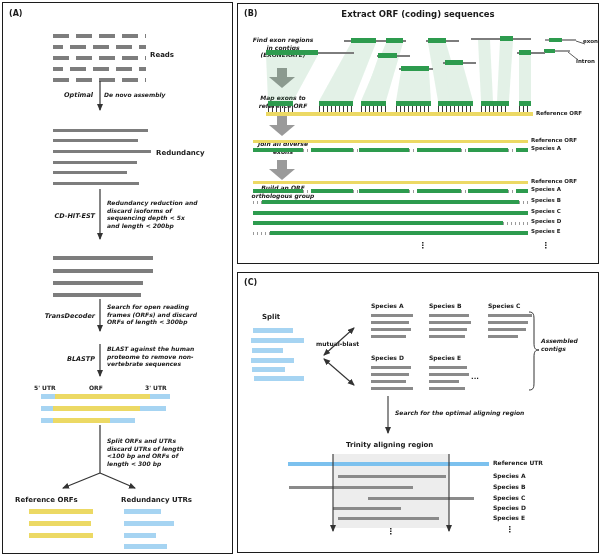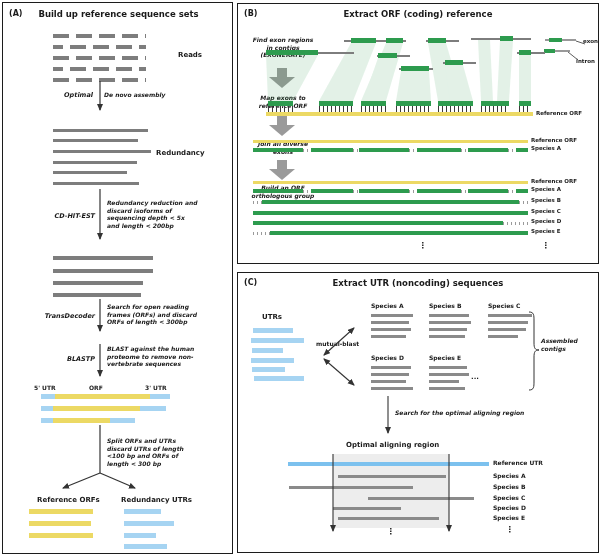--- a/index.html
+++ b/index.html
@@ -28,28 +28,27 @@
   .ell{font-size:8px;font-weight:bold;line-height:1;}
   svg{position:absolute;left:0;top:0;pointer-events:none;}
 </style>
 </head>
 <body>
 
 <div id="fig">
 
   <div class="panel" style="left:2px;top:2px;width:229px;height:550px;">
     <div class="a tag" style="left:6px;top:6px;">(A)</div>
-    <div class="a title" style="left:28px;top:6px;width:175px;">Build up reference sequence sets</div>
 
     <div class="a dashrow" style="left:50px;top:31px;width:93px;"></div>
     <div class="a dashrow" style="left:50px;top:42px;width:93px;background-position-x:-6px;"></div>
     <div class="a dashrow" style="left:50px;top:53px;width:93px;"></div>
     <div class="a dashrow" style="left:50px;top:64px;width:93px;background-position-x:-6px;"></div>
     <div class="a dashrow" style="left:50px;top:75px;width:93px;"></div>
-    <div class="a lab7" style="left:147px;top:48px;margin-left:28px;">Reads</div>
+    <div class="a lab7" style="left:147px;top:48px;">Reads</div>
 
     <div class="a tool" style="left:38px;top:88px;width:52px;">Optimal</div>
     <div class="a ann" style="left:101px;top:88px;white-space:nowrap;">De novo assembly</div>
 
     <div class="a seq" style="left:50px;top:126px;width:95px;height:3px;"></div>
     <div class="a seq" style="left:50px;top:136px;width:85px;height:3px;"></div>
     <div class="a seq" style="left:50px;top:147px;width:98px;height:3px;"></div>
     <div class="a seq" style="left:50px;top:158px;width:84px;height:3px;"></div>
     <div class="a seq" style="left:50px;top:168px;width:74px;height:3px;"></div>
     <div class="a seq" style="left:50px;top:179px;width:86px;height:3px;"></div>
@@ -79,21 +78,21 @@
     <div class="a bbar" style="left:38px;top:403px;width:12px;"></div>
     <div class="a ybar" style="left:50px;top:403px;width:87px;"></div>
     <div class="a bbar" style="left:137px;top:403px;width:26px;"></div>
 
     <div class="a bbar" style="left:38px;top:415px;width:12px;"></div>
     <div class="a ybar" style="left:50px;top:415px;width:57px;"></div>
     <div class="a bbar" style="left:107px;top:415px;width:25px;"></div>
 
     <div class="a ann" style="left:104px;top:434px;width:80px;">Split ORFs and UTRs discard UTRs of length &lt;100 bp and ORFs of length &lt; 300 bp</div>
 
-    <div class="a lab7" style="left:34px;top:493px;text-align:right;">Reference ORFs</div>
+    <div class="a lab7" style="left:12px;top:493px;text-align:right;">Reference ORFs</div>
     <div class="a ybar" style="left:26px;top:506px;width:64px;"></div>
     <div class="a ybar" style="left:26px;top:518px;width:62px;"></div>
     <div class="a ybar" style="left:26px;top:530px;width:64px;"></div>
 
     <div class="a lab7" style="left:118px;top:493px;">Redundancy UTRs</div>
     <div class="a bbar" style="left:121px;top:506px;width:37px;"></div>
     <div class="a bbar" style="left:121px;top:518px;width:50px;"></div>
     <div class="a bbar" style="left:121px;top:530px;width:32px;"></div>
     <div class="a bbar" style="left:121px;top:541px;width:43px;"></div>
 
@@ -108,21 +107,21 @@
       <line x1="97" y1="296" x2="97" y2="328" stroke="#333" stroke-width="1.2" marker-end="url(#ahA)"></line>
       <line x1="97" y1="341" x2="97" y2="373" stroke="#333" stroke-width="1.2" marker-end="url(#ahA)"></line>
       <line x1="97" y1="422" x2="97" y2="470" stroke="#333" stroke-width="1.2"></line>
       <line x1="97" y1="470" x2="60" y2="485" stroke="#333" stroke-width="1.2" marker-end="url(#ahA)"></line>
       <line x1="97" y1="470" x2="132" y2="485" stroke="#333" stroke-width="1.2" marker-end="url(#ahA)"></line>
     </svg>
   </div>
 
   <div class="panel" style="left:237px;top:3px;width:360px;height:259px;">
     <div class="a tag" style="left:6px;top:5px;">(B)</div>
-    <div class="a title" style="left:60px;top:5px;width:240px;">Extract ORF (coding) reference</div>
+    <div class="a title" style="left:60px;top:5px;width:240px;">Extract ORF (coding) sequences</div>
 
     <div class="a ann" style="left:12px;top:32px;width:66px;text-align:center;">Find exon regions in contigs (EXONERATE)</div>
     <div class="a block-arrow" style="left:31px;top:64px;"></div>
     <div class="a ann" style="left:10px;top:90px;width:70px;text-align:center;">Map exons to reference ORF</div>
     <div class="a block-arrow" style="left:31px;top:112px;"></div>
     <div class="a ann" style="left:10px;top:136px;width:70px;text-align:center;">Join all diverse exons</div>
     <div class="a block-arrow" style="left:31px;top:156px;"></div>
     <div class="a ann" style="left:7px;top:180px;width:76px;text-align:center;">Build an ORF orthologous group</div>
 
     <svg width="360" height="259">
@@ -234,23 +233,22 @@
     <div class="a dots" style="left:15px;top:228px;width:17px;height:3px;"></div>
     <div class="a exon" style="left:32px;top:227px;width:258px;height:4px;"></div>
     <div class="a lab55" style="left:293px;top:224px;">Species E</div>
 
     <div class="a ell" style="left:181px;top:238px;">⋮</div>
     <div class="a ell" style="left:304px;top:238px;">⋮</div>
   </div>
 
   <div class="panel" style="left:237px;top:272px;width:360px;height:279px;">
     <div class="a tag" style="left:6px;top:5px;">(C)</div>
-    <div class="a title" style="left:60px;top:5px;width:240px;">Extract UTR (noncoding) sequences</div>
-
-    <div class="a lab7" style="left:24px;top:40px;">UTRs</div>
+
+    <div class="a lab7" style="left:24px;top:40px;">Split</div>
     <div class="a bbar" style="left:15px;top:55px;width:40px;"></div>
     <div class="a bbar" style="left:13px;top:65px;width:53px;"></div>
     <div class="a bbar" style="left:14px;top:75px;width:31px;"></div>
     <div class="a bbar" style="left:13px;top:85px;width:43px;"></div>
     <div class="a bbar" style="left:14px;top:94px;width:33px;"></div>
     <div class="a bbar" style="left:16px;top:103px;width:50px;"></div>
 
     <div class="a lab6" style="left:78px;top:67px;white-space:nowrap;">mutual-blast</div>
 
     <div class="a lab6" style="left:133px;top:29px;">Species A</div>
@@ -280,21 +278,21 @@
     <div class="a lab6" style="left:191px;top:81px;">Species E</div>
     <div class="a gbar" style="left:191px;top:93px;width:38px;"></div>
     <div class="a gbar" style="left:191px;top:100px;width:40px;"></div>
     <div class="a gbar" style="left:191px;top:107px;width:30px;"></div>
     <div class="a gbar" style="left:191px;top:114px;width:36px;"></div>
 
     <div class="a lab7" style="left:233px;top:100px;">...</div>
     <div class="a ann" style="left:303px;top:64px;width:46px;text-align:left;">Assembled contigs</div>
 
     <div class="a ann" style="left:157px;top:136px;white-space:nowrap;">Search for the optimal aligning region</div>
-    <div class="a lab7" style="left:108px;top:168px;">Optimal aligning region</div>
+    <div class="a lab7" style="left:108px;top:168px;">Trinity aligning region</div>
 
     <div class="a" style="left:95px;top:181px;width:116px;height:74px;background:#ededed;"></div>
 
     <div class="a" style="left:50px;top:189px;width:201px;height:4px;background:#7cc1ee;"></div>
     <div class="a lab6" style="left:255px;top:186px;white-space:nowrap;">Reference UTR</div>
     <div class="a gbar" style="left:100px;top:202px;width:108px;"></div>
     <div class="a lab6" style="left:255px;top:199px;">Species A</div>
     <div class="a gbar" style="left:51px;top:213px;width:124px;"></div>
     <div class="a lab6" style="left:255px;top:210px;">Species B</div>
     <div class="a gbar" style="left:130px;top:224px;width:106px;"></div>

